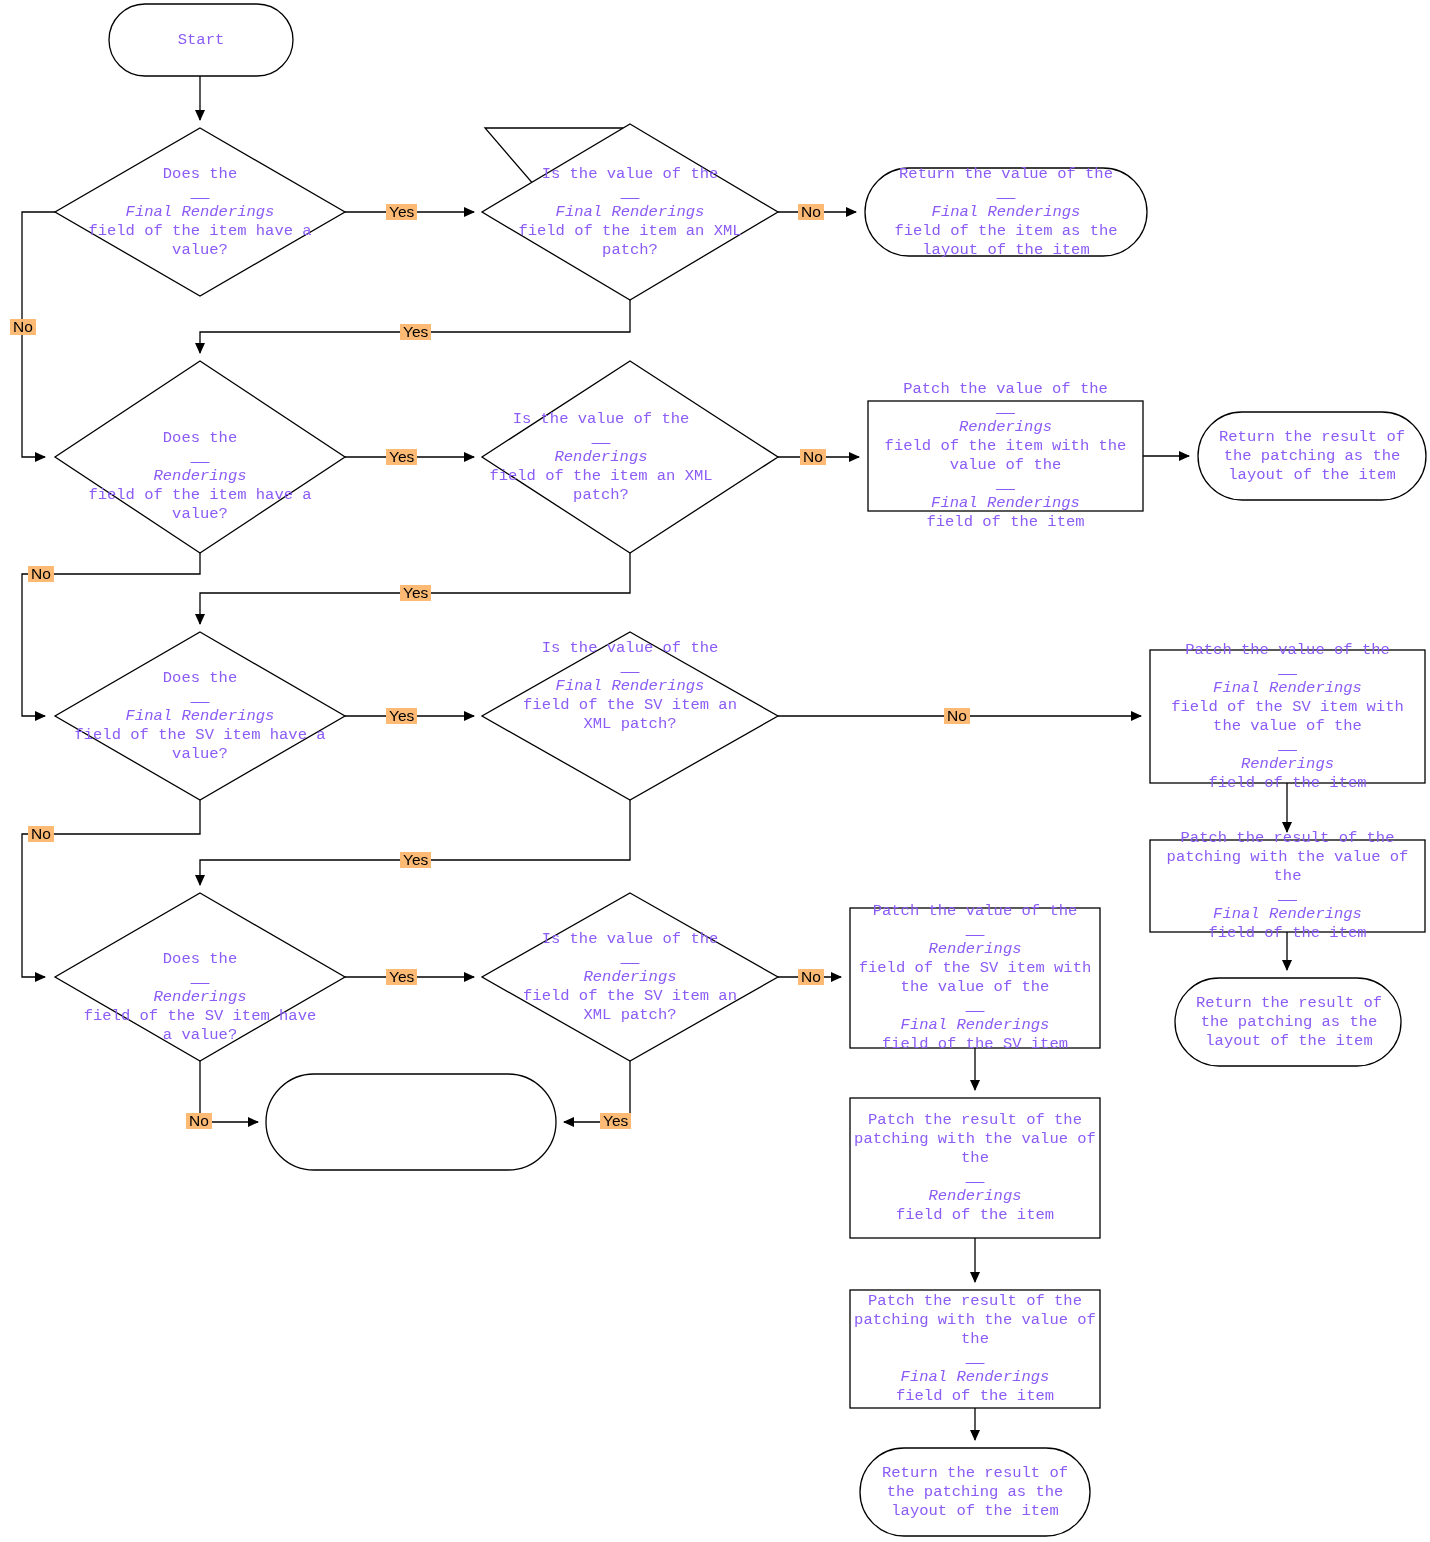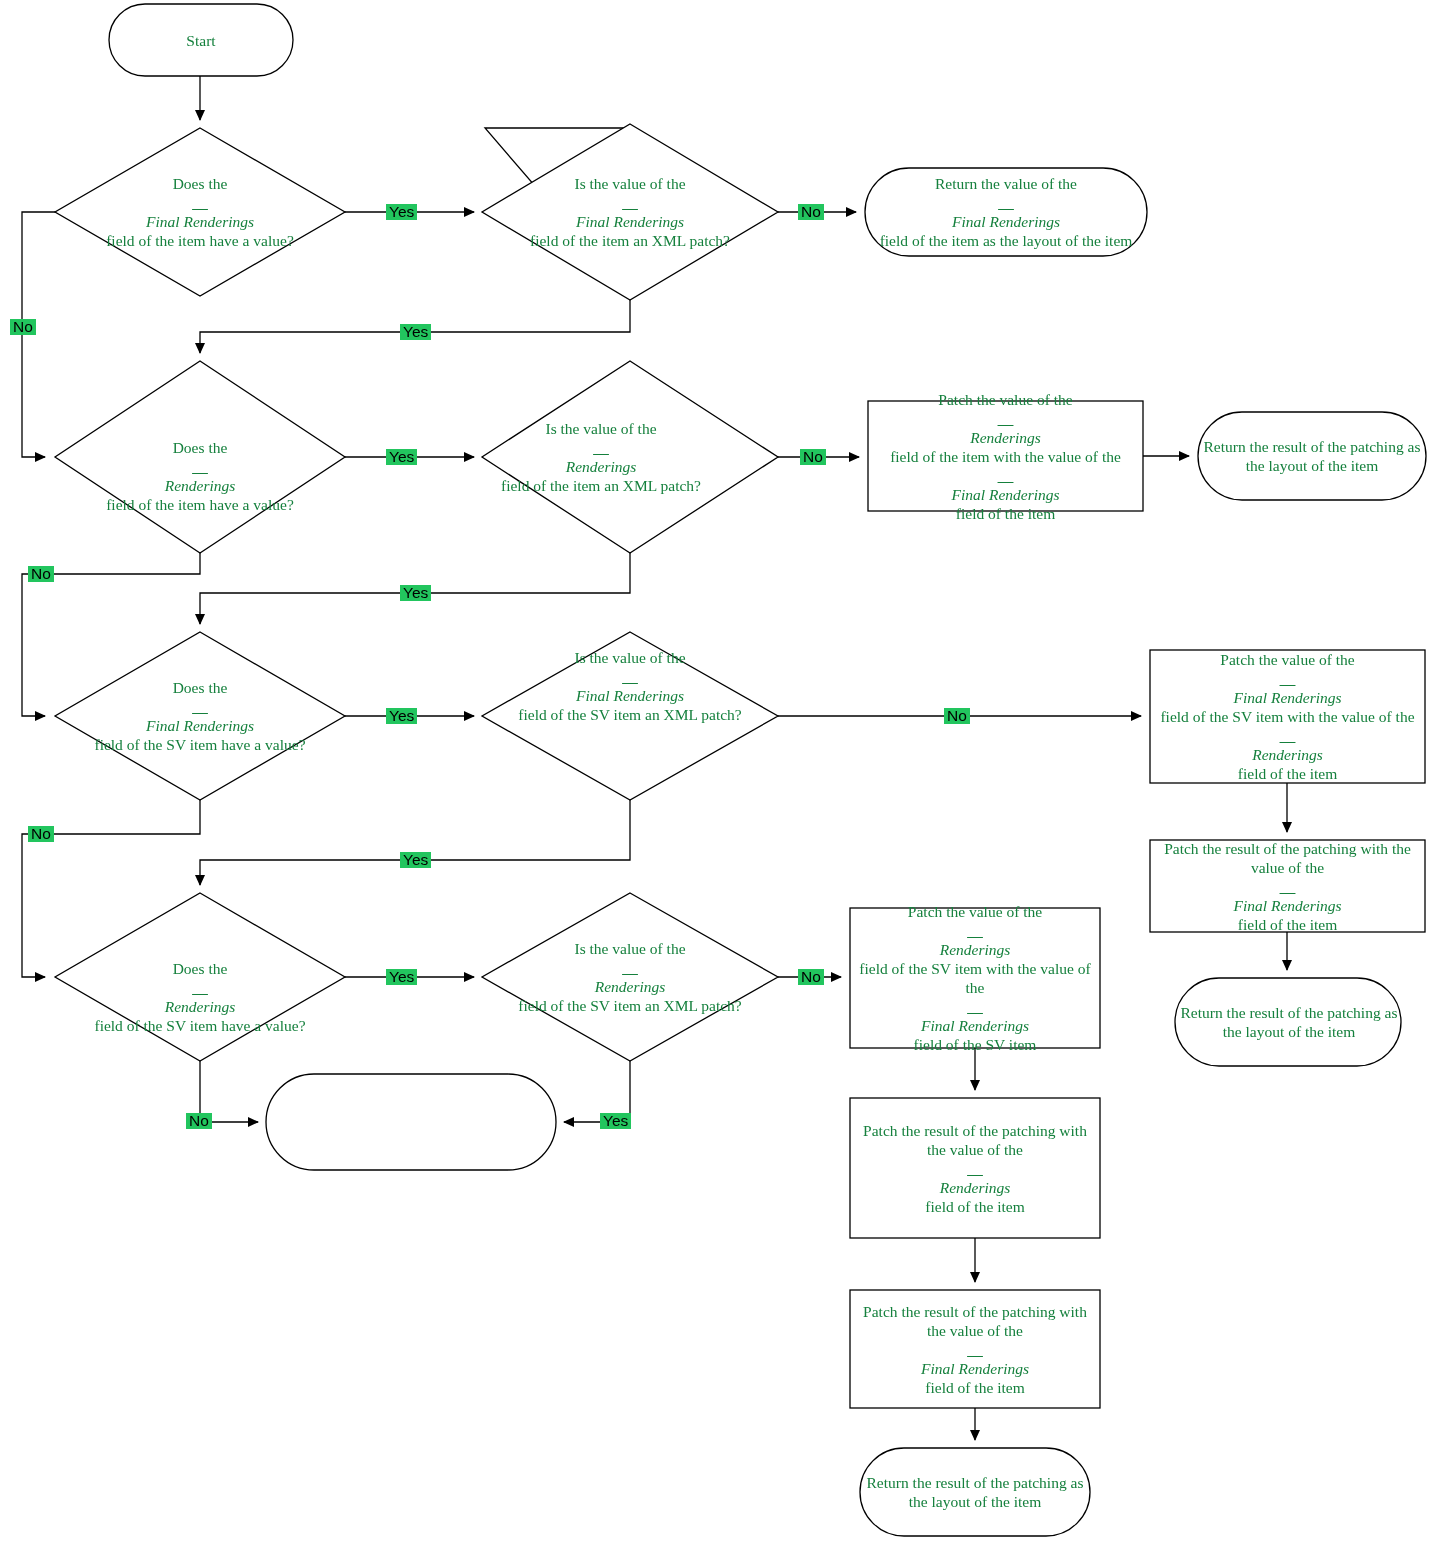--- a/index.html
+++ b/index.html
@@ -21,35 +21,35 @@
     top: 0;
     width: 1430px;
     height: 1542px;
   }
   .node-text {
     position: absolute;
     display: flex;
     align-items: center;
     justify-content: center;
     text-align: center;
-    font-family: Liberation Serif, serif;
+    font-family: Liberation Mono, monospace;
     font-size: 15.5px;
     line-height: 19px;
-    color: #15803d;
+    color: #8b5cf6;
     pointer-events: none;
     box-sizing: border-box;
   }
   .node-text span { display: block; width: 100%; }
   .edge-label {
     position: absolute;
     font-family: "Liberation Sans", sans-serif;
     font-size: 15.5px;
     line-height: 16px;
     color: #000000;
-    background: #22c55e;
+    background: #fdba74;
     padding: 0 3px;
     white-space: nowrap;
   }
   .it { font-style: italic; }
   .ul { text-decoration: underline; }
 </style>
 </head>
 <body>
 
 <div id="canvas">

